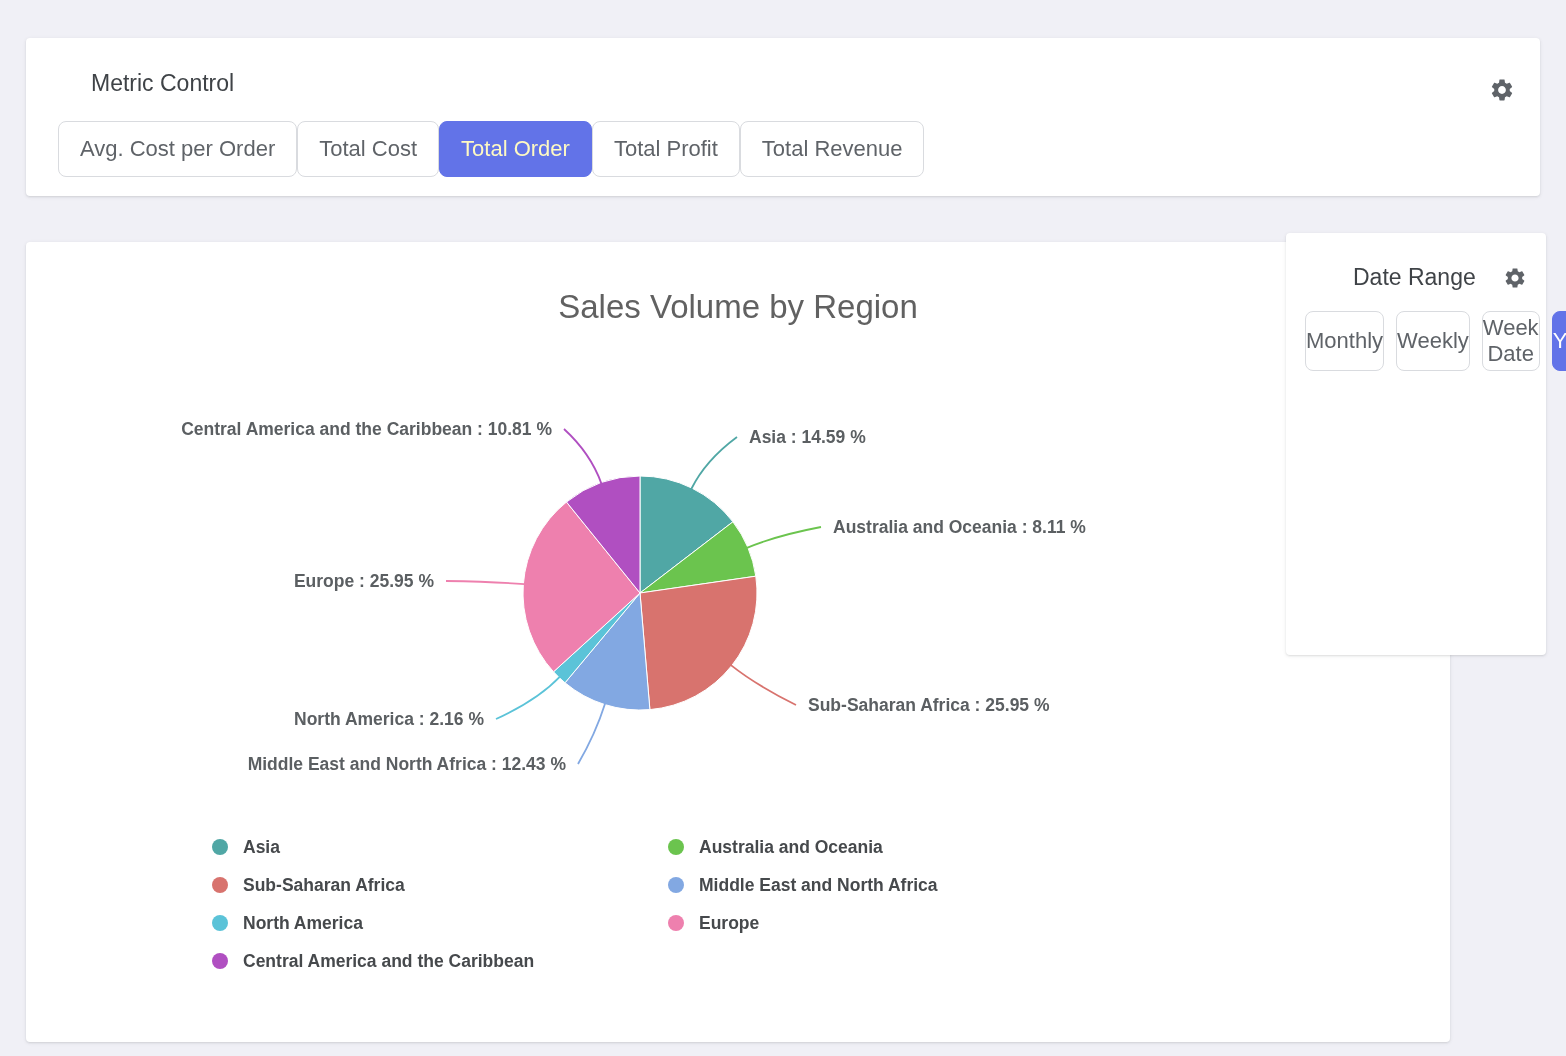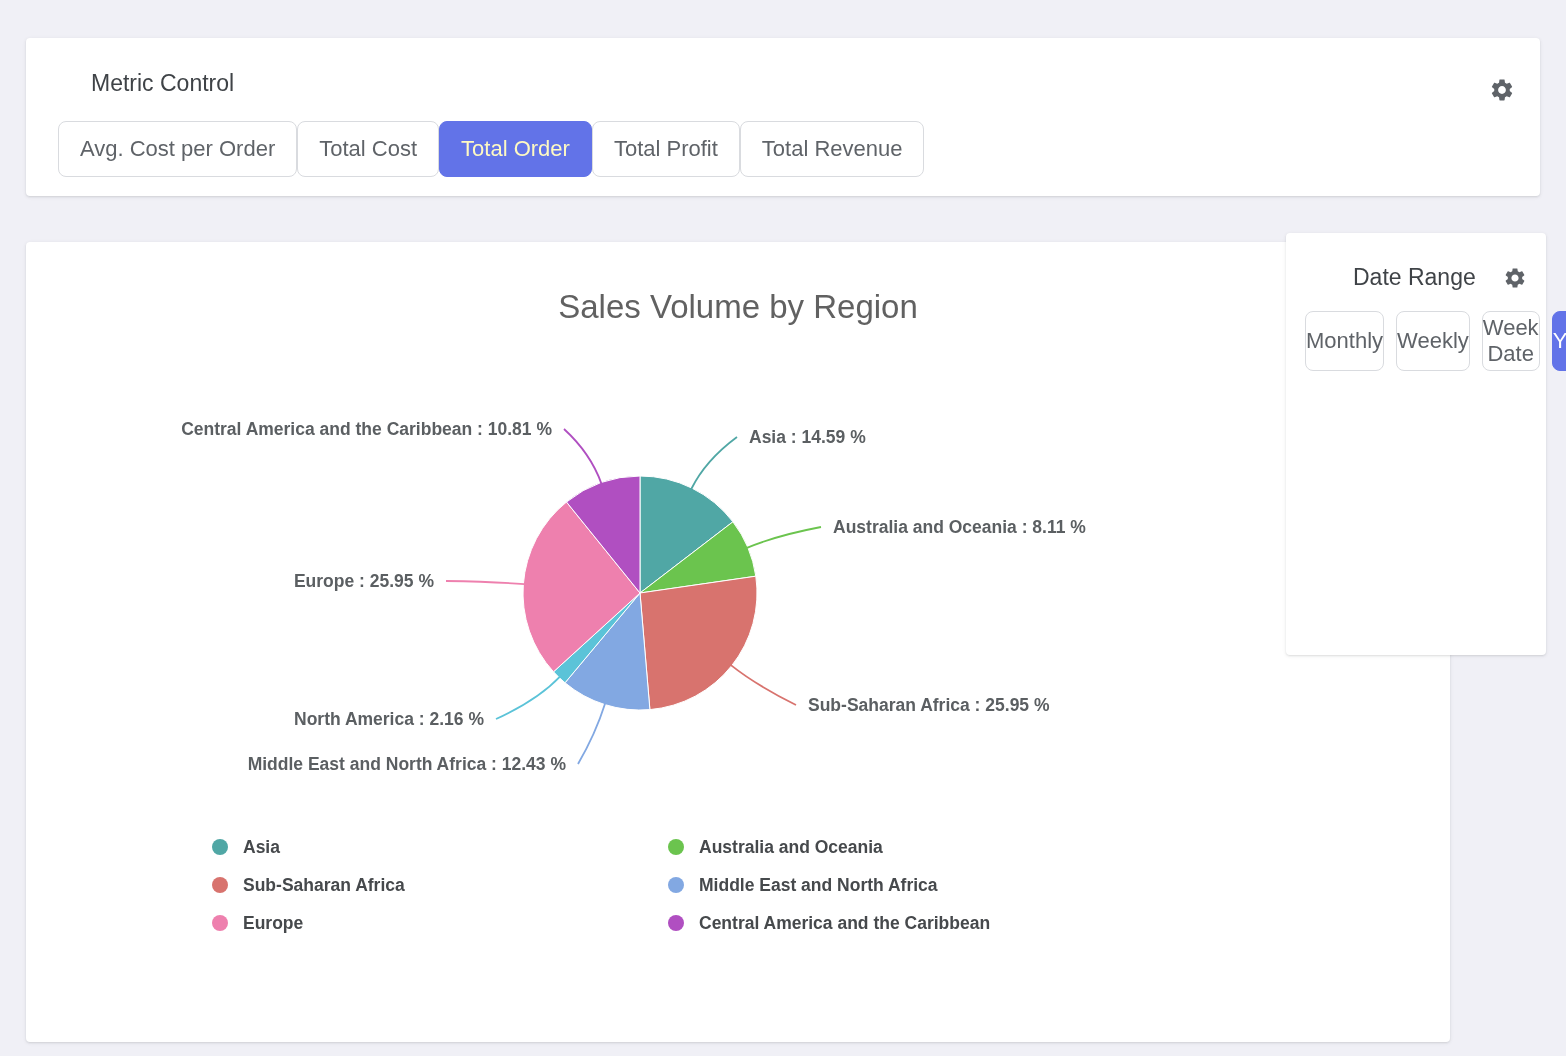--- a/index.html
+++ b/index.html
@@ -150,20 +150,24 @@
       </div>
       <div class="legend-item">
         <span class="legend-dot" style="background: rgb(216, 115, 110);"></span>
         <span class="legend-label">Sub-Saharan Africa</span>
       </div>
       <div class="legend-item">
         <span class="legend-dot" style="background: rgb(130, 168, 226);"></span>
         <span class="legend-label">Middle East and North Africa</span>
       </div>
       <div class="legend-item">
+        <span class="legend-dot" style="background: rgb(91, 195, 216);"></span>
+        <span class="legend-label">North America</span>
+      </div>
+      <div class="legend-item">
         <span class="legend-dot" style="background: rgb(238, 128, 174);"></span>
         <span class="legend-label">Europe</span>
       </div>
       <div class="legend-item">
         <span class="legend-dot" style="background: rgb(176, 79, 193);"></span>
         <span class="legend-label">Central America and the Caribbean</span>
       </div>
     </div>
 </div>
 

